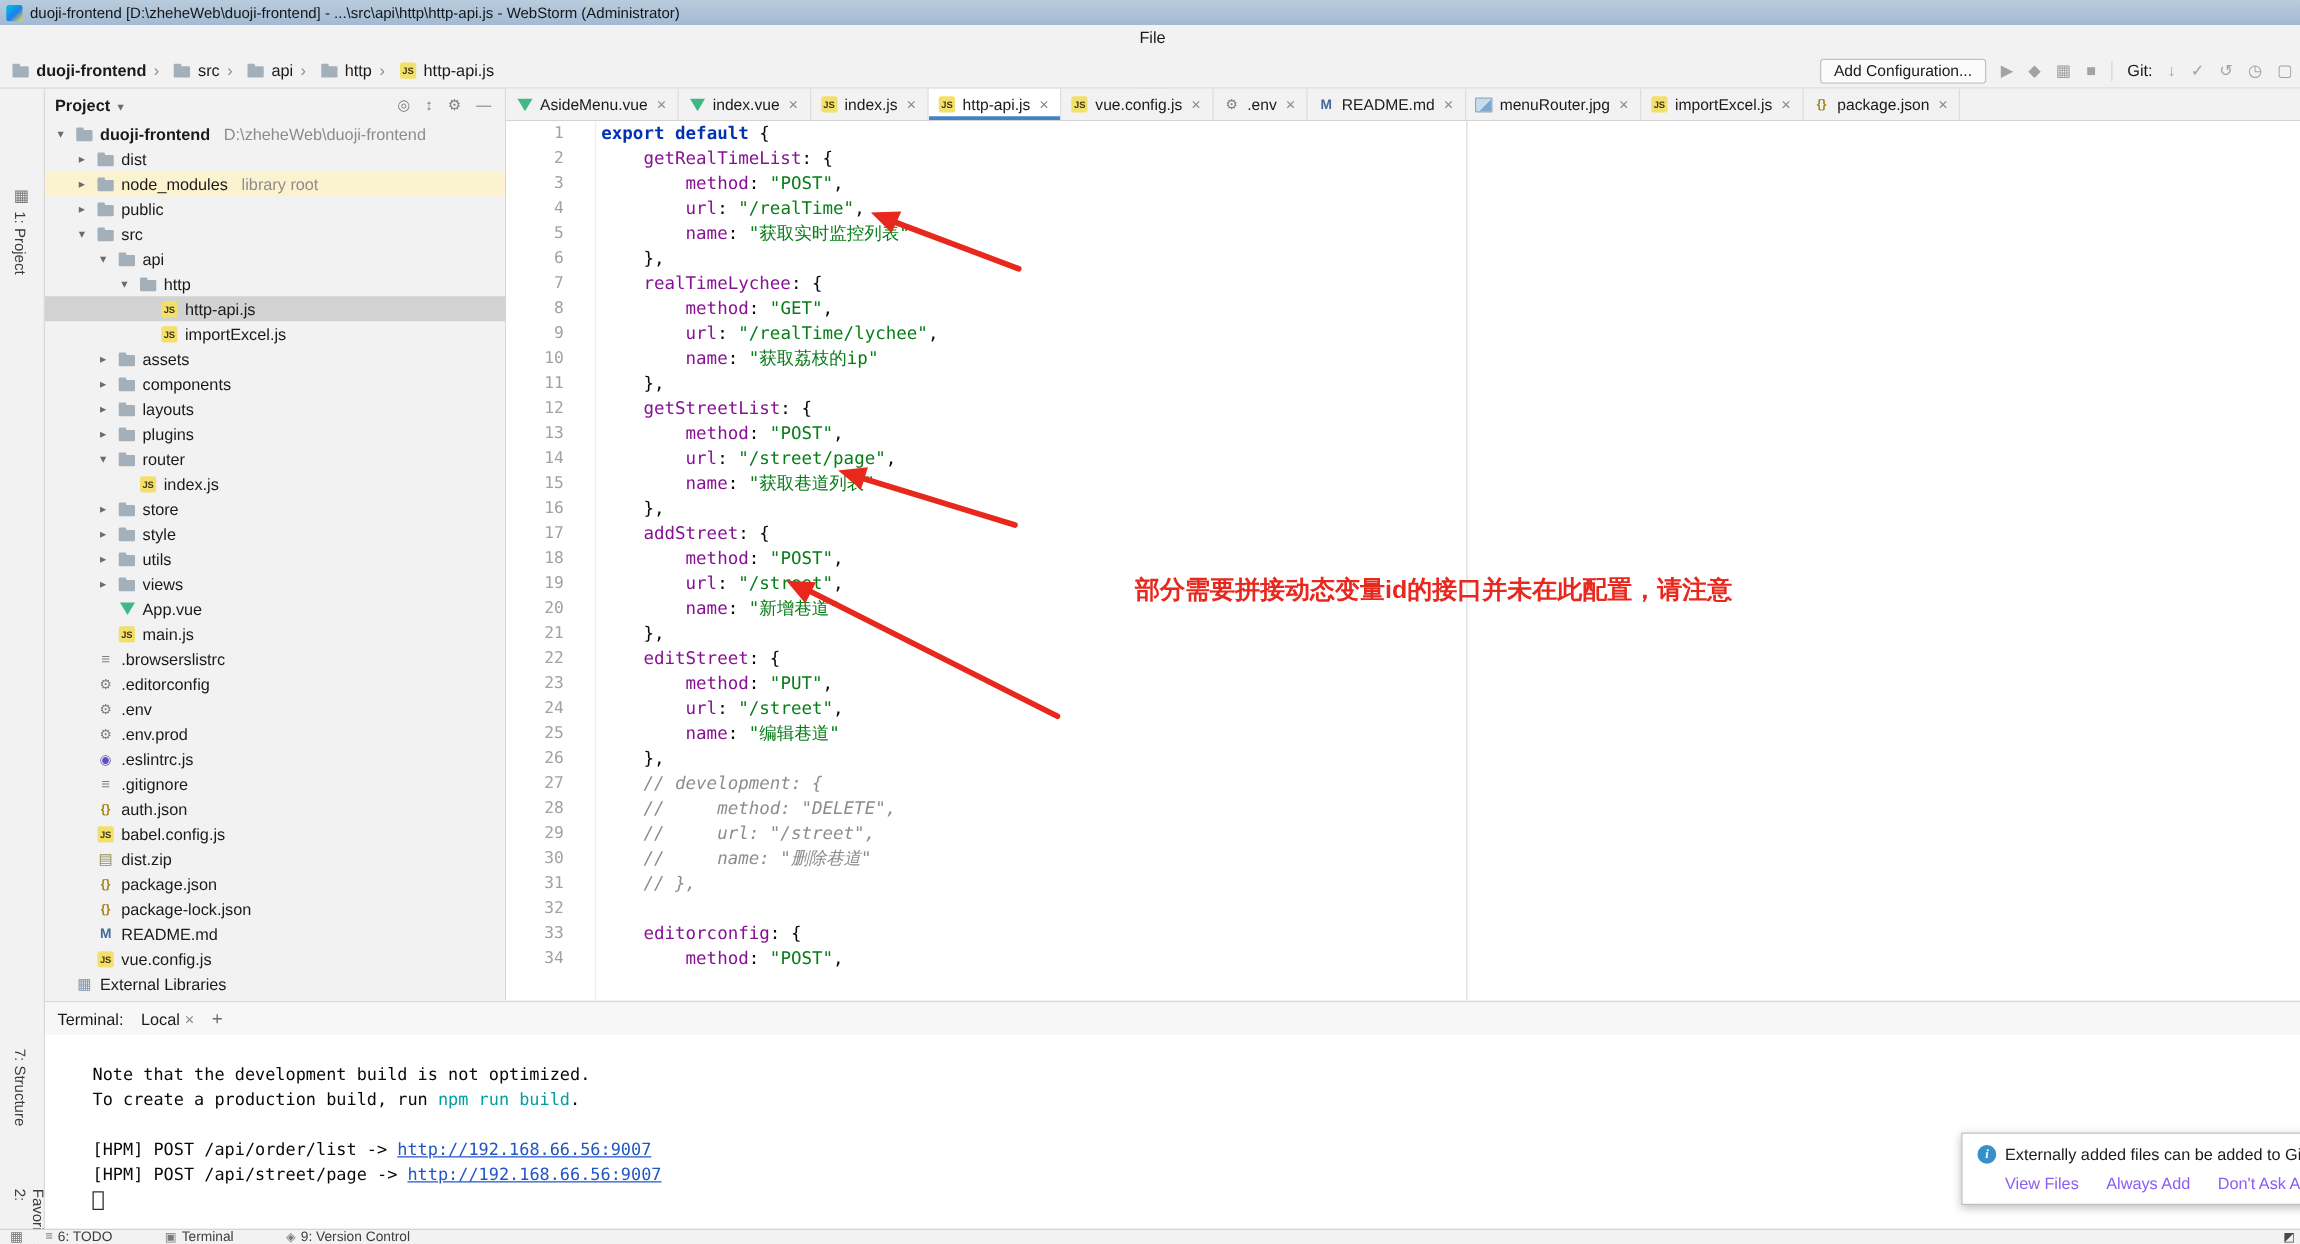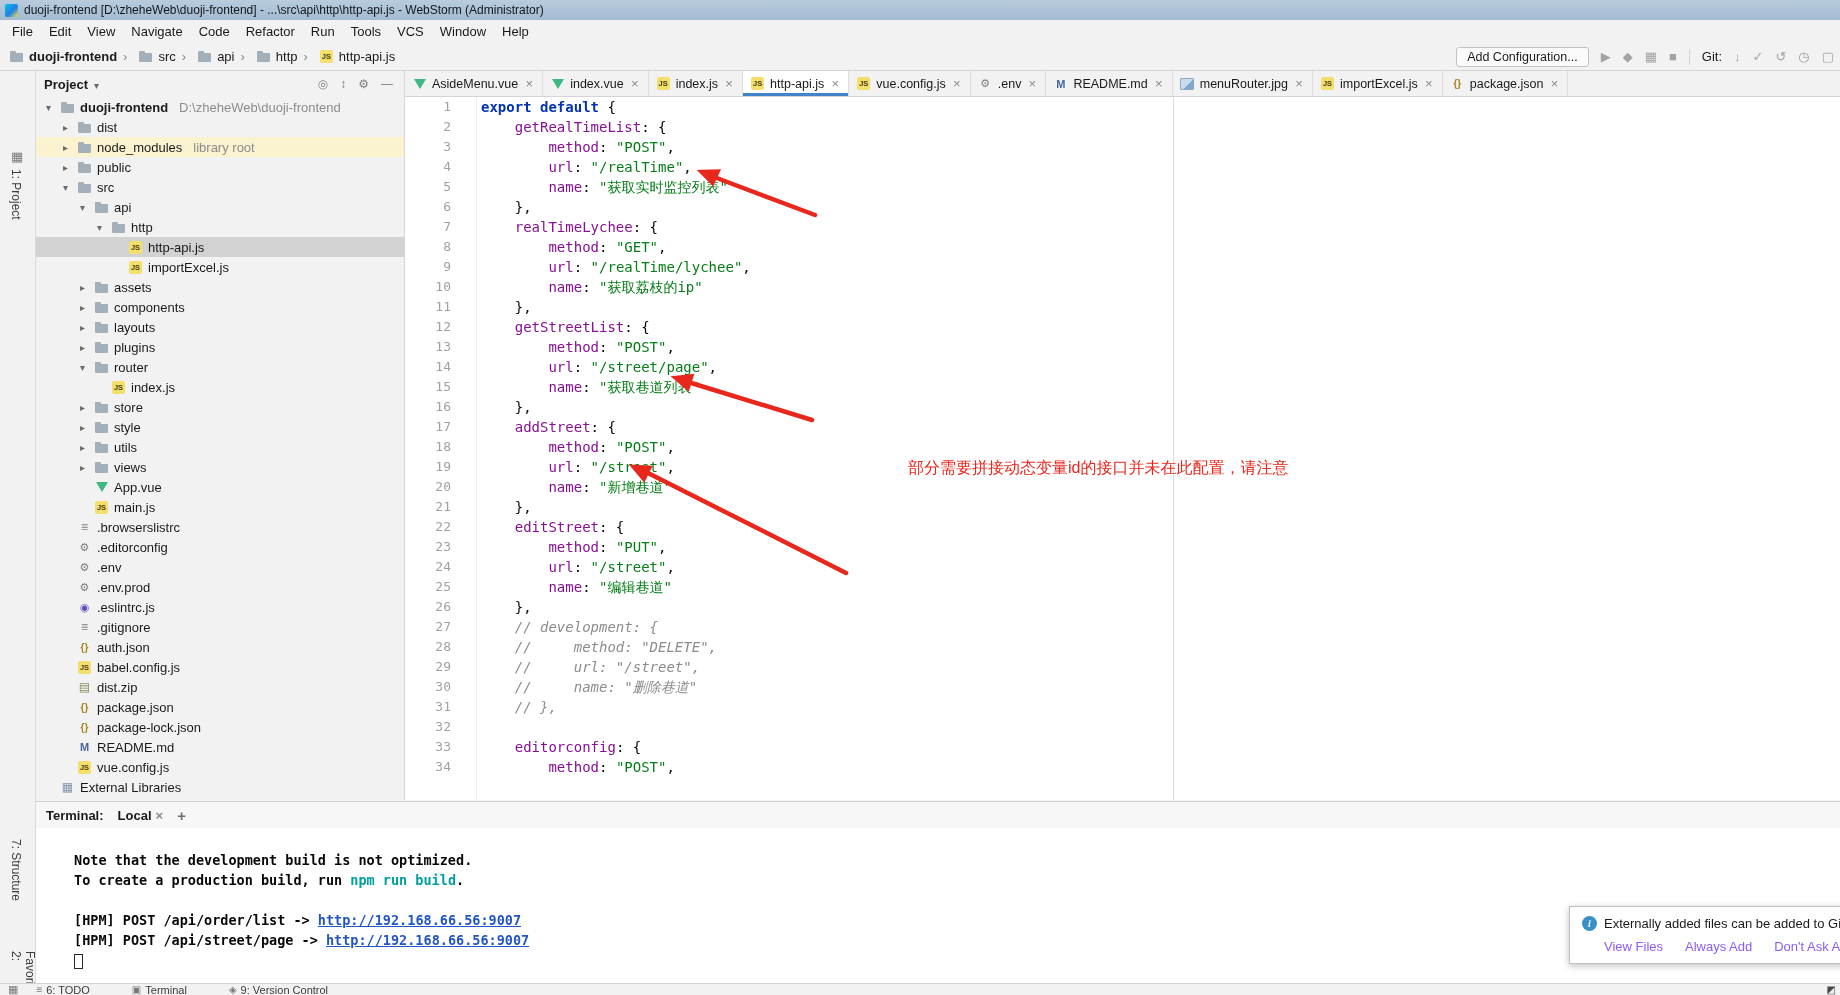--- a/index.html
+++ b/index.html
@@ -8,21 +8,21 @@
 
   
   .titlebar { position:absolute; left:0; top:0; width:1840px; height:20px;
     background:linear-gradient(#B9CCDE,#A2BAD2); display:flex; align-items:center; gap:6px;
     padding-left:5px; font-size:12px; color:#14161A; }
   .ws-logo { width:13px; height:13px; border-radius:2px; flex:none;
     background:linear-gradient(135deg,#00C4E4 0%,#1F7FE8 55%,#F7DF4B 100%); }
 
   
   .menubar { position:absolute; left:0; top:20px; width:1840px; height:23px;
-    background:#F2F2F2; display:flex; align-items:center; padding-left:4px; }
+    background:#F2F2F2; display:flex; align-items:center; padding-left:4px;flex-direction:column; }
   .menu-item { padding:2px 8px; cursor:default; }
 
   
   .toolbar { position:absolute; left:0; top:43px; width:1840px; height:28px;
     background:#F2F2F2; border-bottom:1px solid #D4D4D4; display:flex;
     align-items:center; justify-content:space-between; padding:0 6px; }
   .breadcrumbs { display:flex; align-items:center; }
   .crumb { display:flex; align-items:center; gap:5px; padding:0 3px; }
   .crumb + .crumb::before { content:"\203A"; color:#8A8A8A; margin-right:6px; }
   .crumb.first .crumb-label { font-weight:bold; }
@@ -100,25 +100,25 @@
   .tk-kw  { color:#0033B3; font-weight:bold; }
   .tk-prop{ color:#871094; }
   .tk-str { color:#067D17; }
   .tk-pl  { color:#080808; }
   .tk-cmt { color:#8C8C8C; font-style:italic; }
 
   
   .annot-svg { position:absolute; left:0; top:0; width:1840px; height:995px;
     pointer-events:none; z-index:40; }
   .annot-text { position:absolute; left:908px; top:458px; z-index:41; color:#E8281C;
-    font-size:16px; font-weight:400; pointer-events:none; }
+    font-size:20px; font-weight:700; pointer-events:none; }
 
   
   .terminal-panel { position:absolute; left:36px; top:801px; width:1804px; height:182px;
-    background:#FFFFFF; border-top:1px solid #D1D1D1;font-weight:bold; }
+    background:#FFFFFF; border-top:1px solid #D1D1D1; }
   .terminal-header { height:26px; display:flex; align-items:center; gap:10px; padding:0 10px;
     background:#F7F7F7; }
   .term-tab { display:inline-flex; align-items:center; gap:4px; padding:0 4px; }
   .term-close::before { content:"\00D7"; color:#8A8A8A; font-size:13px; }
   .term-plus::before { content:"+"; color:#6E6E6E; font-size:15px; }
   .terminal-body { padding:22px 0 0 38px; font-family:"DejaVu Sans Mono", monospace;
     font-size:13.5px; color:#0A0A0A; }
   .t-line { height:20px; line-height:20px; white-space:pre; }
   .tk-cyan { color:#00A0A0; }
   .tk-link { color:#2356C5; text-decoration:underline; }

